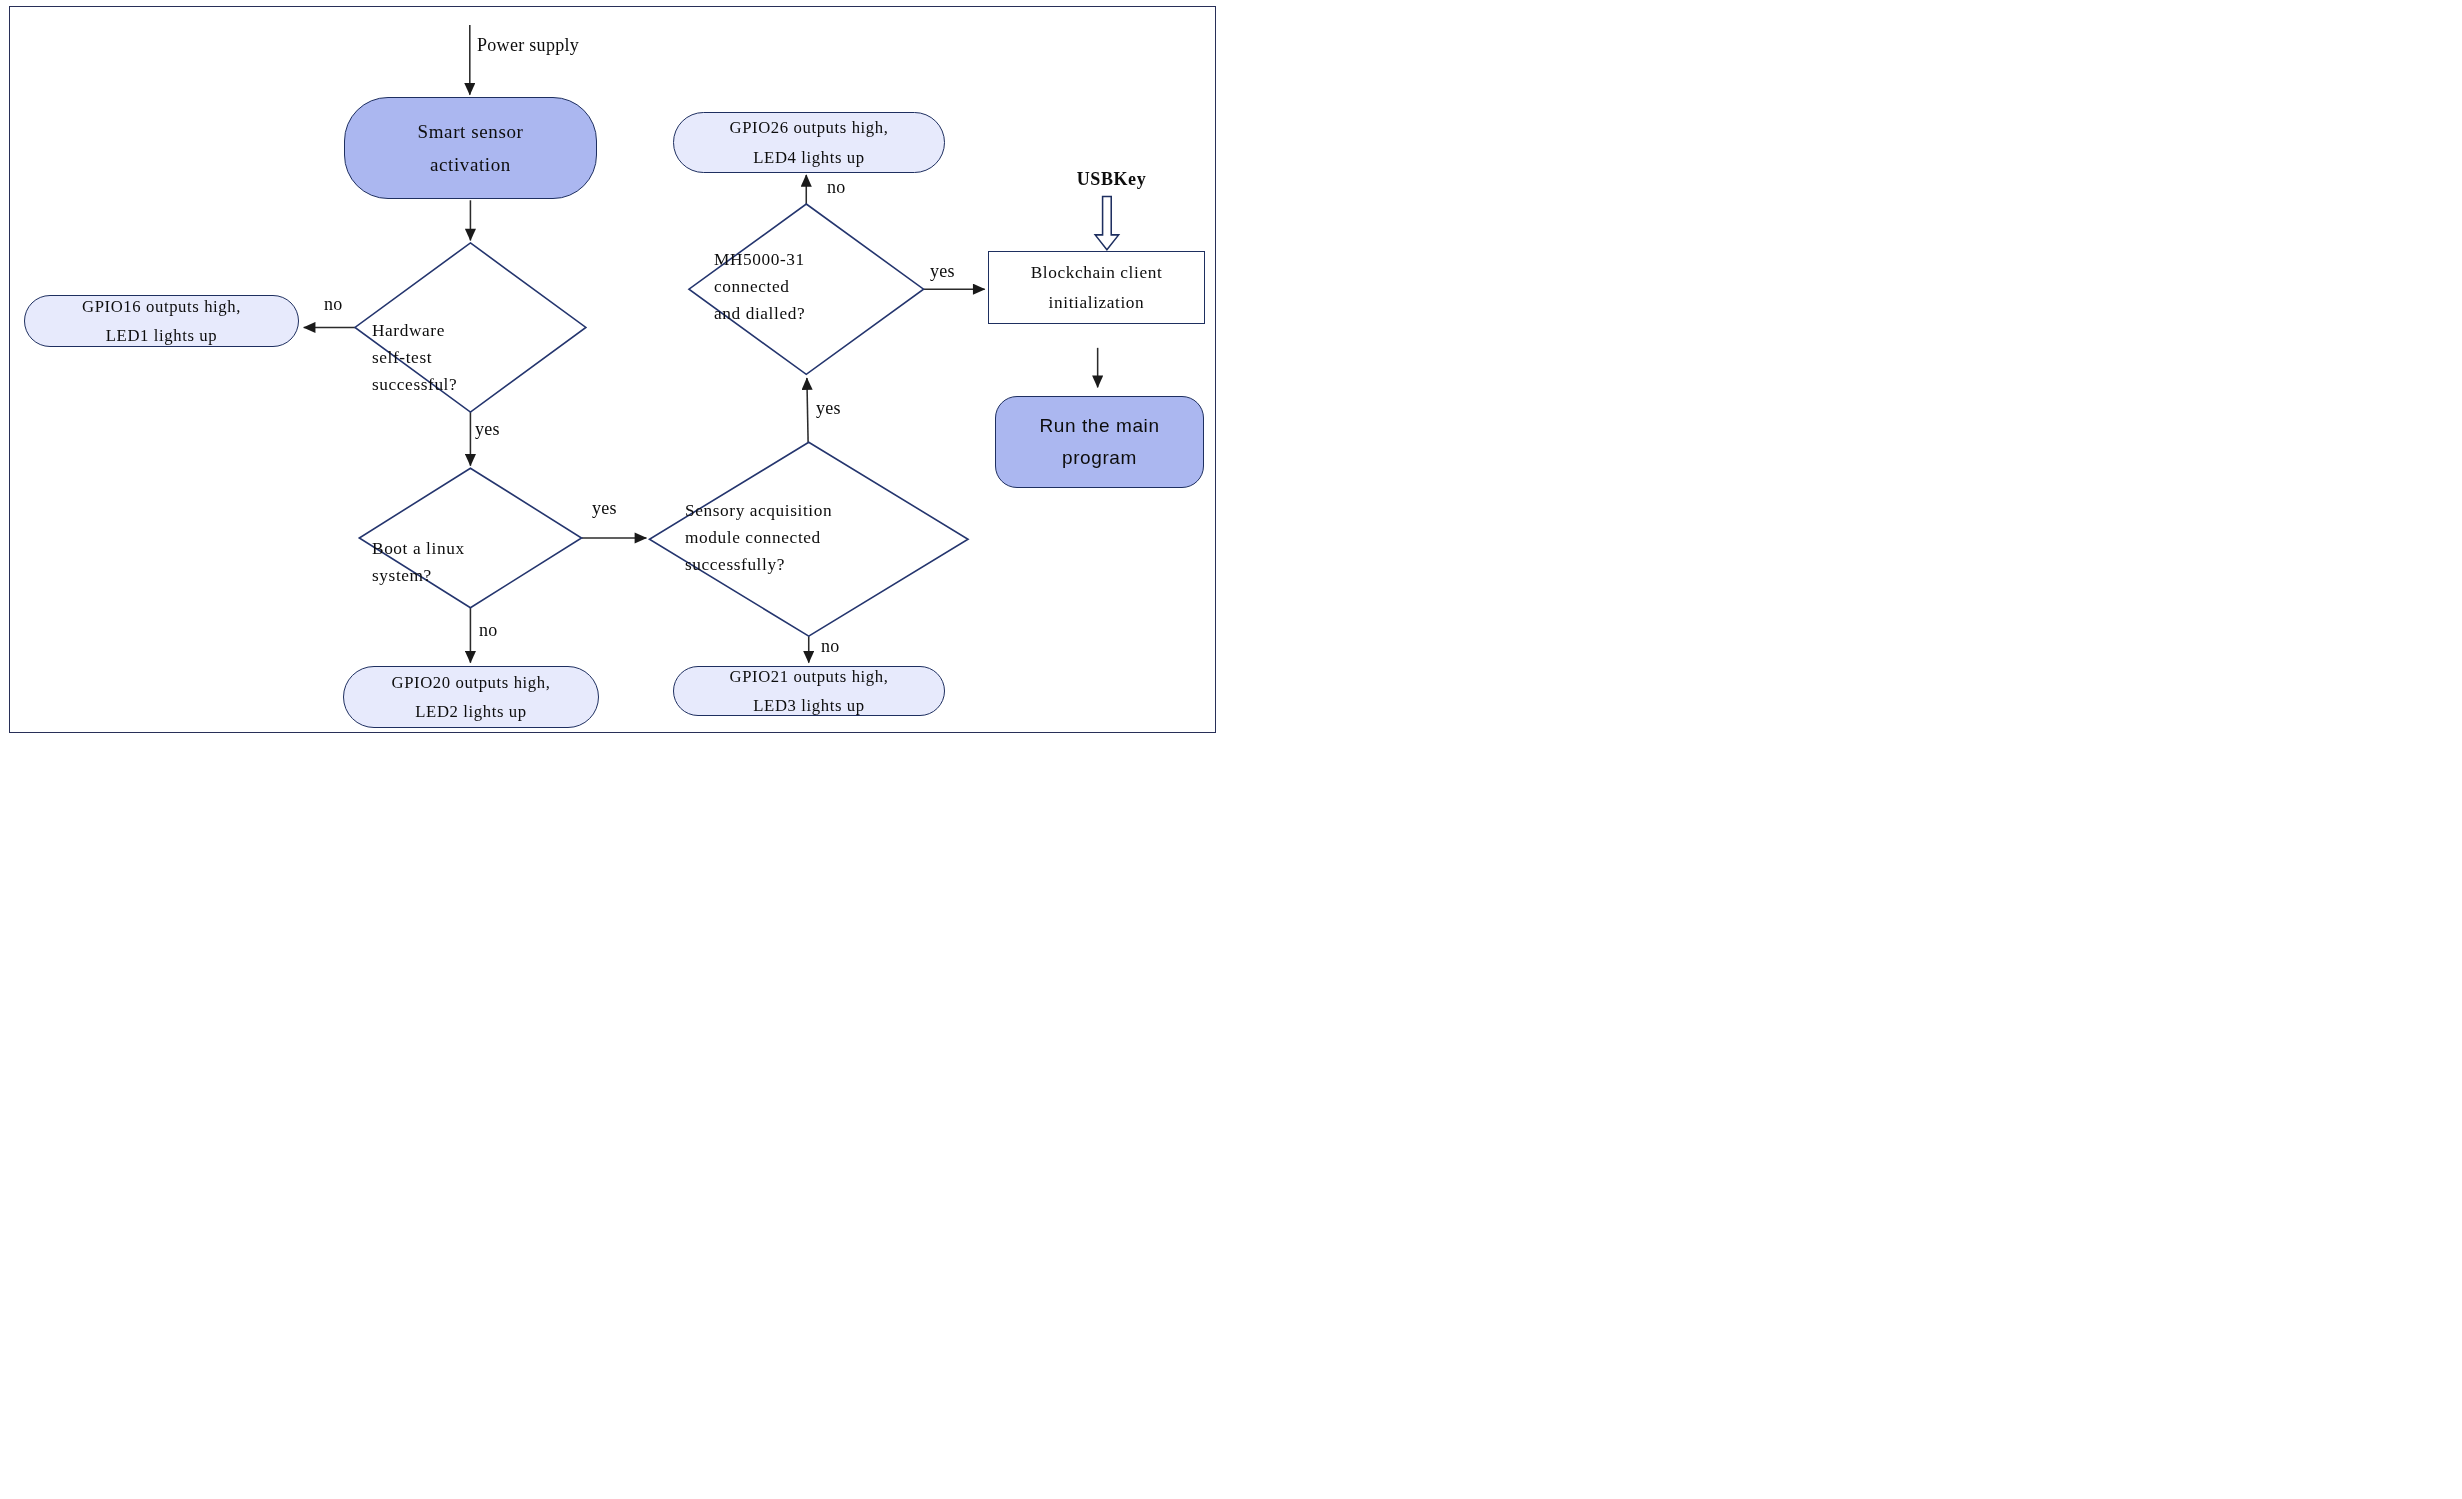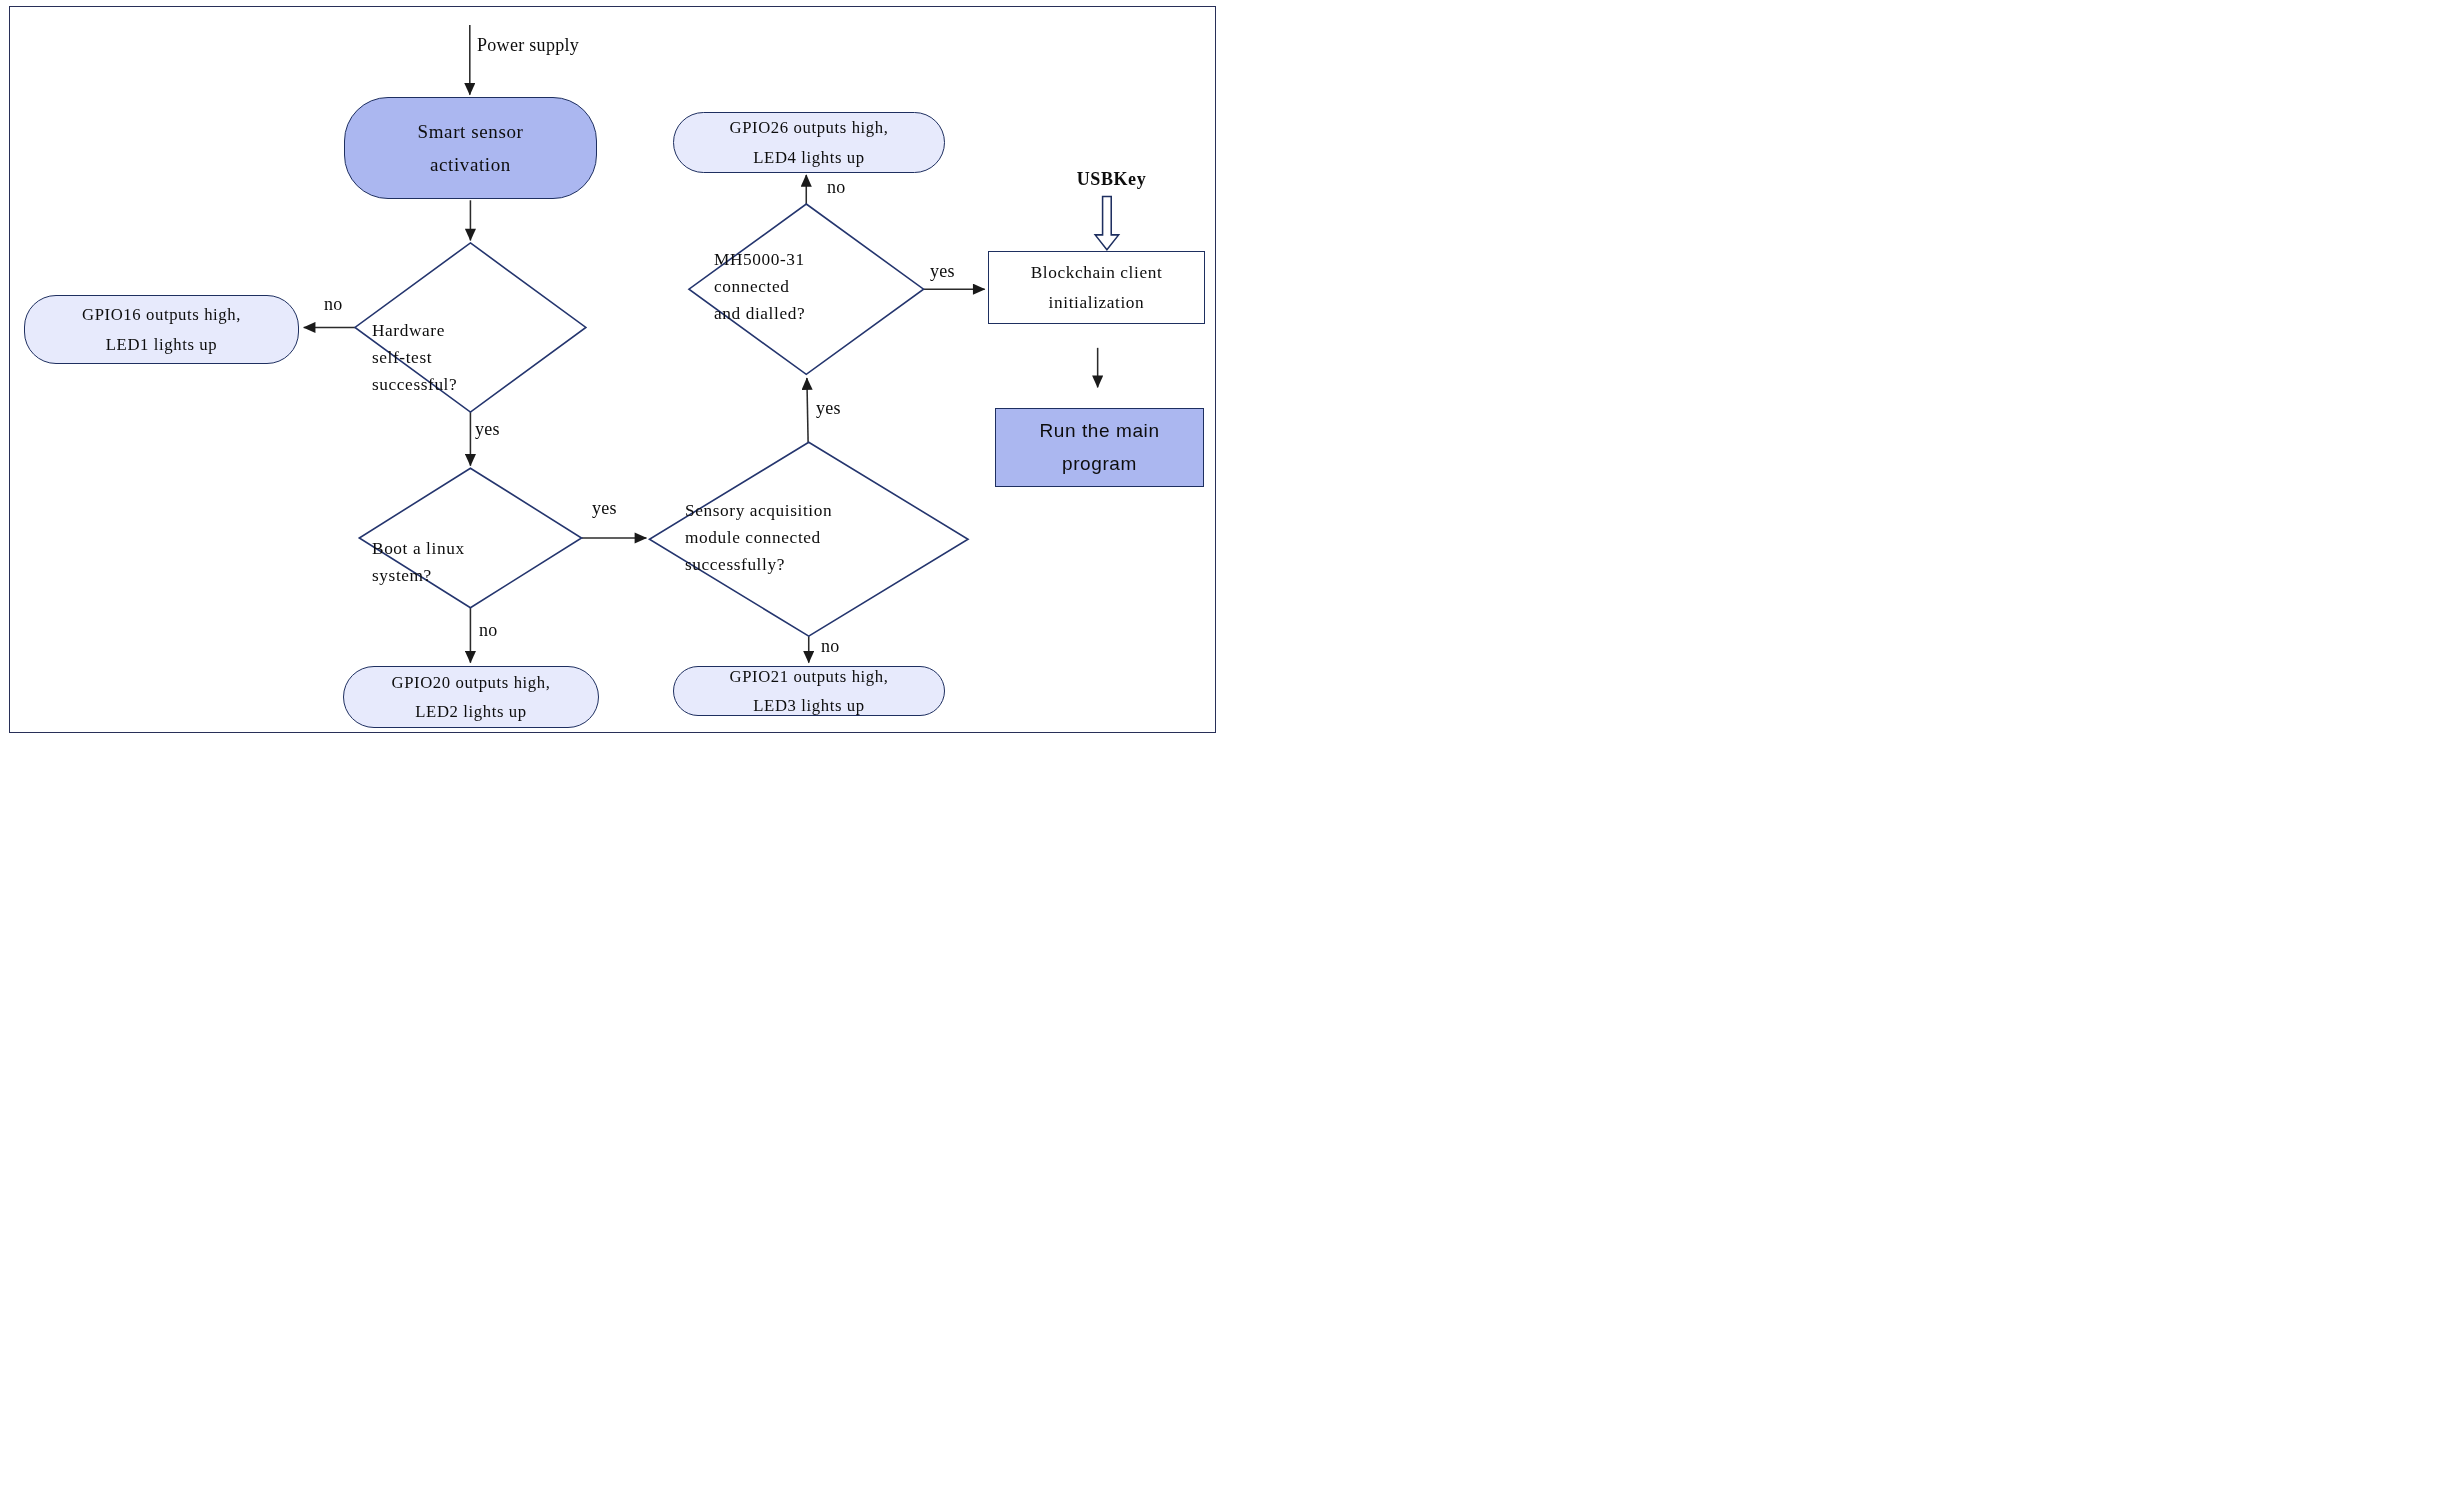--- a/index.html
+++ b/index.html
@@ -54,21 +54,21 @@
     <polygon points="1306,330 1496,468 1306,606 1116,468" fill="#ffffff" stroke="#24356e" stroke-width="2.6"></polygon>
 
     <polygon points="1786,318 1800,318 1800,380 1812,380 1793,404 1774,380 1786,380" fill="#ffffff" stroke="#1e2f60" stroke-width="2.5"></polygon>
   </svg>
 
   <div class="node terminator" style="left:344px;top:97px;width:253px;height:102px;">
     <div class="pre">Smart sensor
 activation</div>
   </div>
 
-  <div class="node pill" style="left:24px;top:295px;width:275px;height:69px;">
+  <div class="node pill" style="left:24px;top:295px;width:275px;height:52px;">
     <div class="pre">GPIO16 outputs high,
 LED1 lights up</div>
   </div>
 
   <div class="node pill" style="left:343px;top:666px;width:256px;height:62px;">
     <div class="pre">GPIO20 outputs high,
 LED2 lights up</div>
   </div>
 
   <div class="node pill" style="left:673px;top:666px;width:272px;height:50px;">
@@ -79,21 +79,21 @@
   <div class="node pill" style="left:673px;top:112px;width:272px;height:61px;">
     <div class="pre">GPIO26 outputs high,
 LED4 lights up</div>
   </div>
 
   <div class="node process" style="left:988px;top:251px;width:217px;height:73px;">
     <div class="pre">Blockchain client
 initialization</div>
   </div>
 
-  <div class="node process accent" style="left:995px;top:408px;width:209px;height:79px;">
+  <div class="node process accent" style="left:995px;top:396px;width:209px;height:92px;border-radius:22px;">
     <div class="pre">Run the main
 program</div>
   </div>
 
   <div class="dtext pre" style="left:372px;top:286px;width:198px;margin-top:32px;">Hardware
 self-test
 successful?</div>
   <div class="dtext pre" style="left:372px;top:509px;width:198px;margin-top:27px;">Boot a linux
 system?</div>
   <div class="dtext pre" style="left:685px;top:498px;width:247px;">Sensory acquisition

